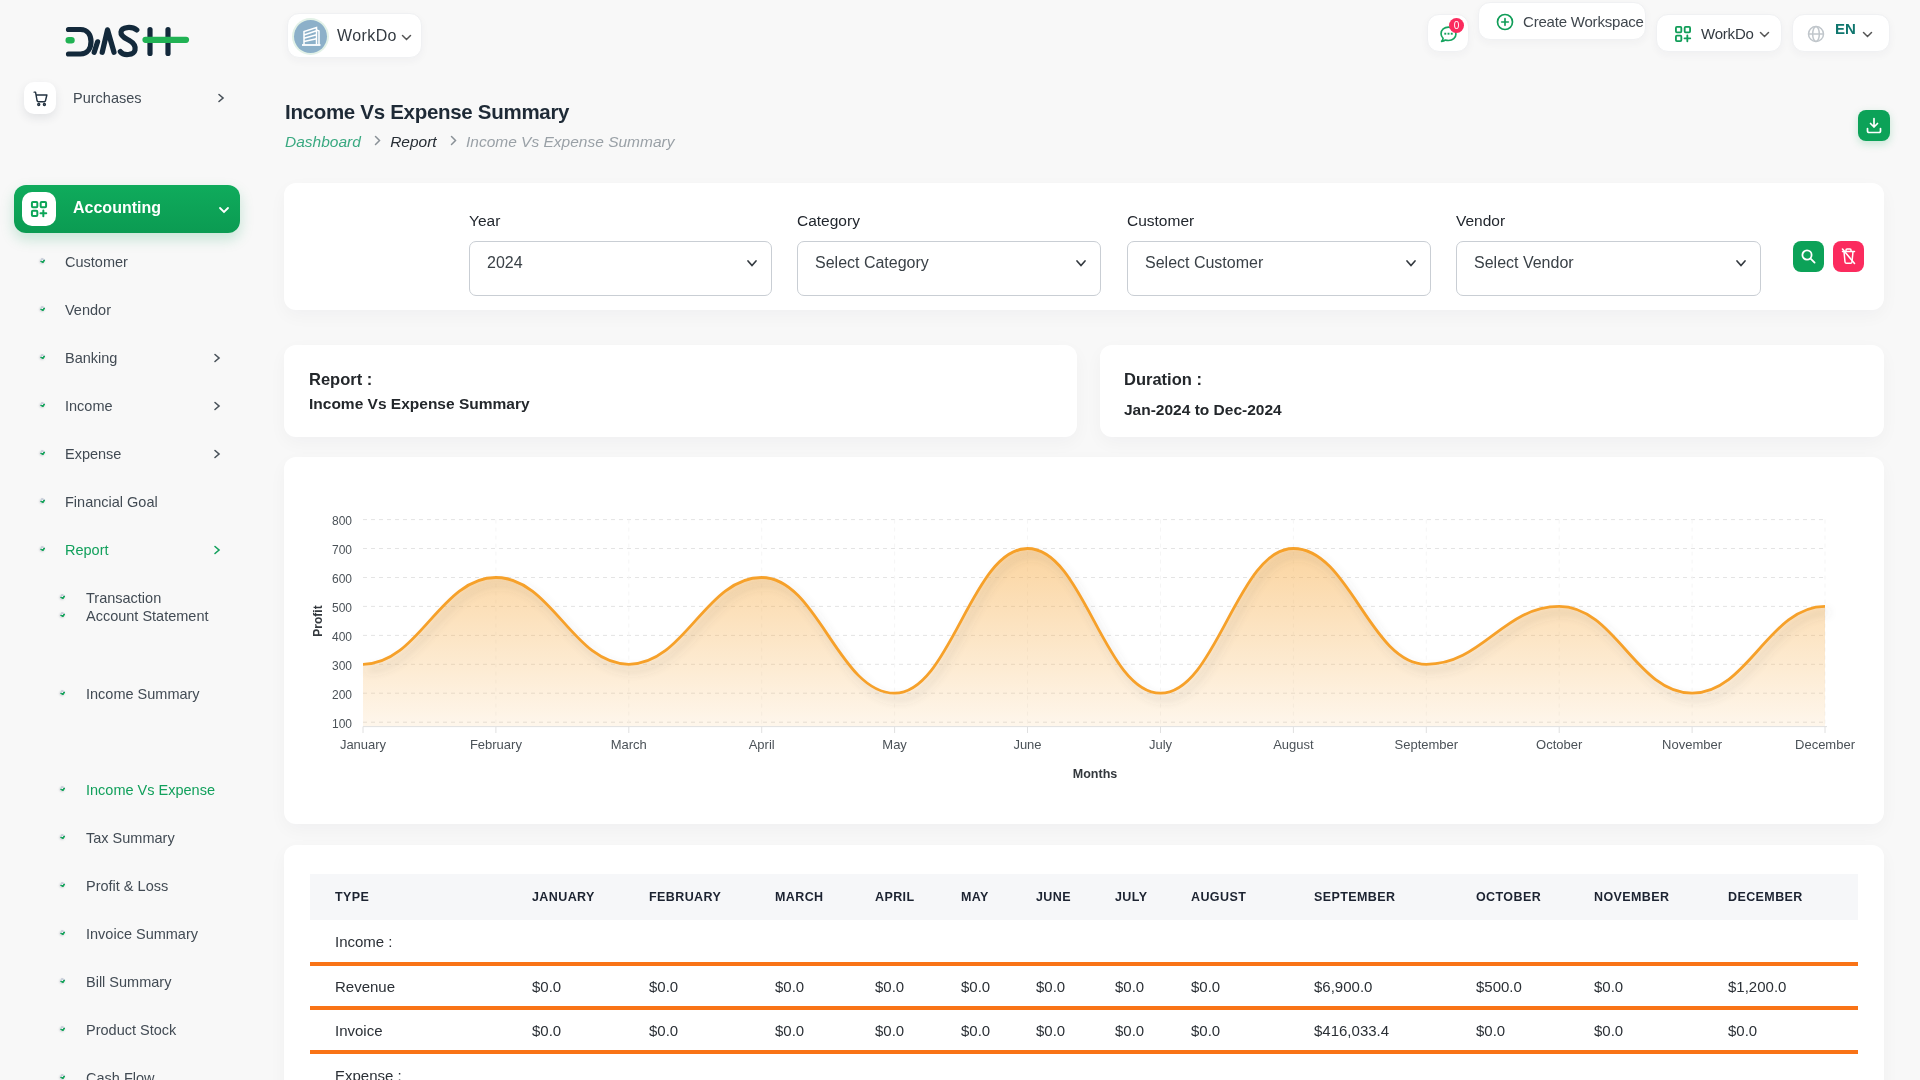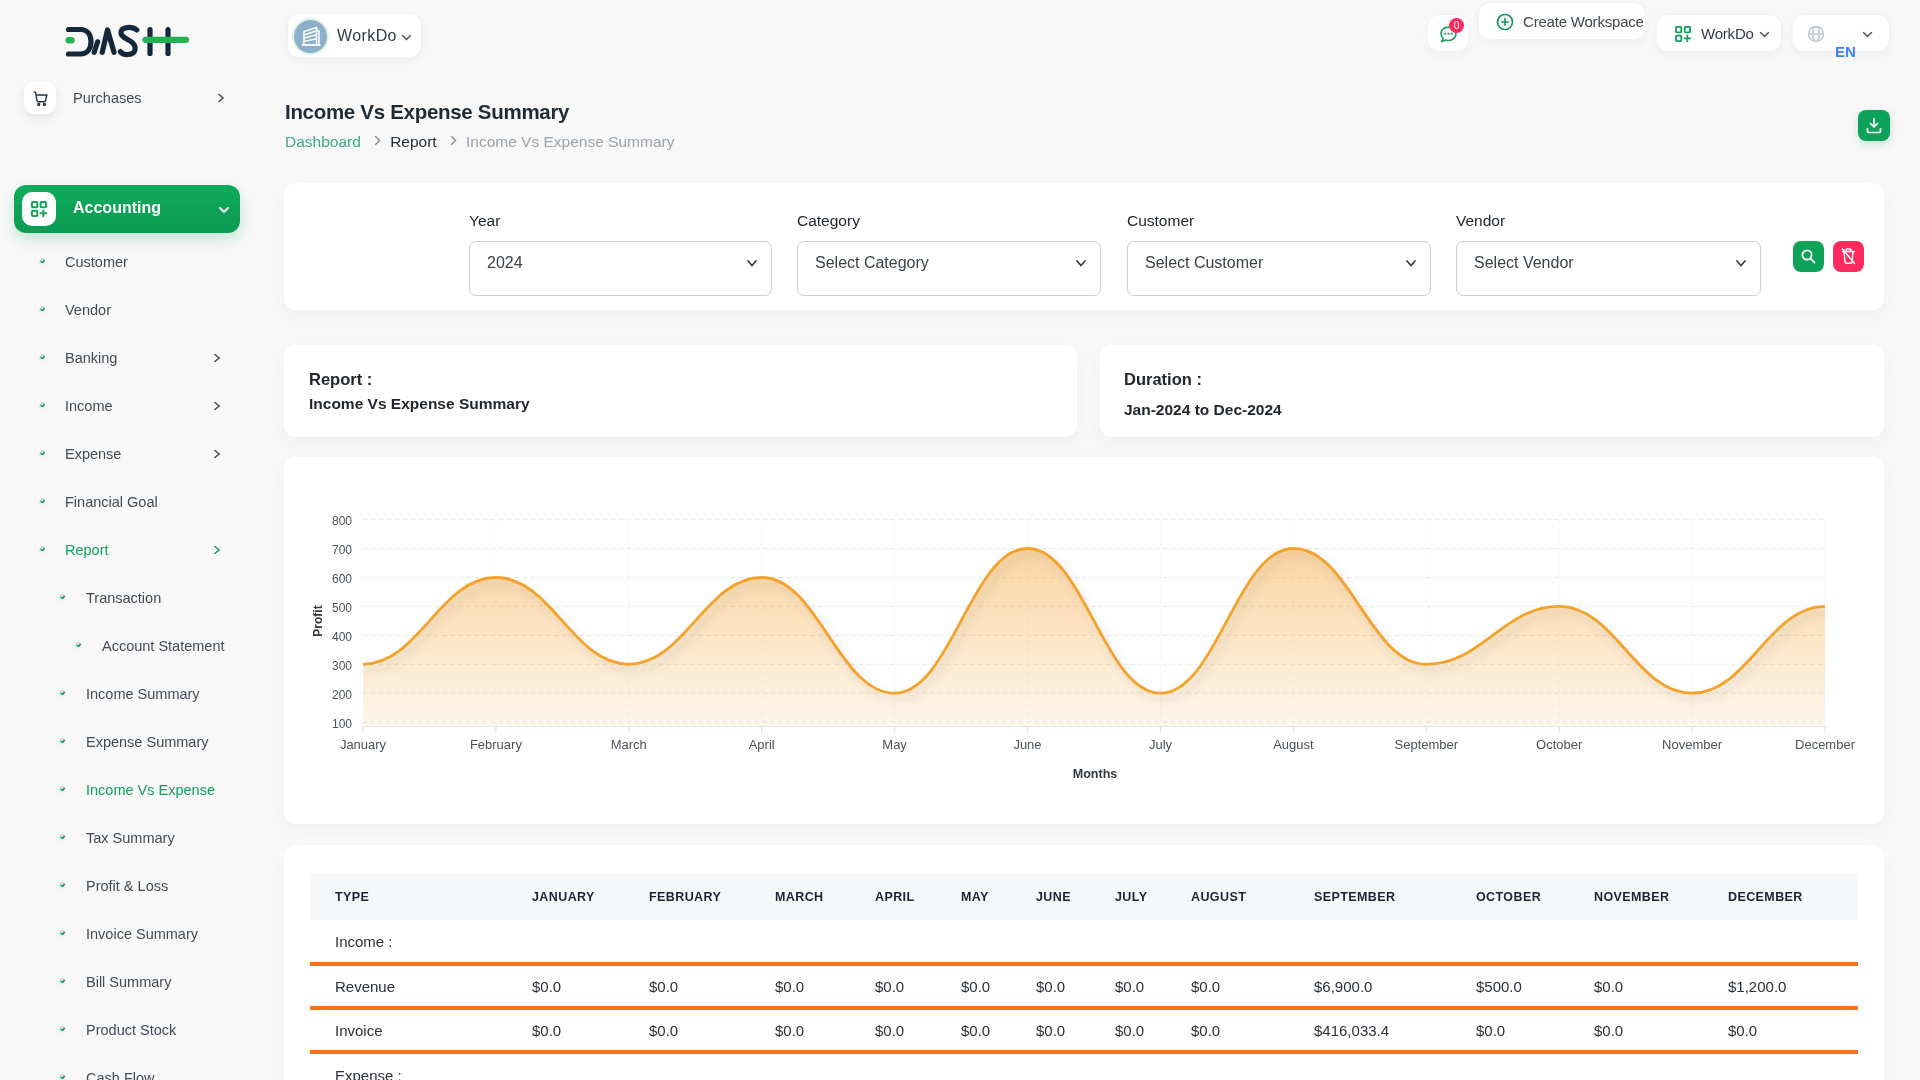--- a/index.html
+++ b/index.html
@@ -119,31 +119,27 @@
       <span class="bullet"></span>
       <span class="txt green">Report</span>
       <svg class="chev-r" viewBox="0 0 10 10">
         <path d="M3 1.5 L7 5 L3 8.5" fill="none" stroke="#12a05c" stroke-width="1.6" stroke-linecap="round"></path>
       </svg>
     </div>
   <div class="sitem sub" style="top:574px;">
       <span class="bullet"></span>
       <span class="txt">Transaction</span>
     </div>
-  <div class="sitem sub" style="top:622px;margin-left:16px;">
+  <div class="sitem sub" style="top:592px;">
       <span class="bullet"></span>
       <span class="txt">Account Statement</span>
     </div>
   <div class="sitem sub" style="top:670px;">
       <span class="bullet"></span>
       <span class="txt">Income Summary</span>
-    </div>
-  <div class="sitem sub" style="top:718px;">
-      <span class="bullet"></span>
-      <span class="txt">Expense Summary</span>
     </div>
   <div class="sitem sub" style="top:766px;">
       <span class="bullet"></span>
       <span class="txt green">Income Vs Expense</span>
     </div>
   <div class="sitem sub" style="top:814px;">
       <span class="bullet"></span>
       <span class="txt">Tax Summary</span>
     </div>
   <div class="sitem sub" style="top:862px;">
@@ -218,28 +214,28 @@
       <path d="M1.5 1.5 L5.5 5.5 L9.5 1.5" fill="none" stroke="#555" stroke-width="1.5" stroke-linecap="round"></path>
     </svg>
 </div>
 
 <div class="chip" style="left:1792px;top:14px;width:98px;height:38px;">
   <svg class="abs" style="left:13px;top:9px;" width="20" height="20" viewBox="0 0 24 24" fill="none" stroke="#c0c6cb" stroke-width="1.8">
       <circle cx="12" cy="12" r="9"></circle>
       <ellipse cx="12" cy="12" rx="4" ry="9"></ellipse>
       <path d="M3.5 12h17"></path>
     </svg>
-  <span class="abs" style="left:42px;top:28px;font-size:15px;color:#3b82f6;font-weight:bold;">EN</span>
+  <span class="abs" style="left:42px;top:5px;font-size:15px;color:#0f766e;font-weight:bold;">EN</span>
   <svg class="abs" style="left:69px;top:16px;" width="11" height="8" viewBox="0 0 11 8">
       <path d="M1.5 1.5 L5.5 5.5 L9.5 1.5" fill="none" stroke="#555" stroke-width="1.5" stroke-linecap="round"></path>
     </svg>
 </div>
 
 <div class="abs" style="left:285px;top:100px;font-size:20.5px;font-weight:bold;color:#1e2a36;letter-spacing:-0.3px;">Income Vs Expense Summary</div>
-<div class="abs" style="left:285px;top:133px;font-size:15.5px;color:#3aa981;">Dashboard
+<div class="abs" style="left:285px;top:133px;font-size:15.5px;color:#3aa981;font-style:italic;">Dashboard
   <svg style="margin:0 8px 1px;" width="9" height="11" viewBox="0 0 9 11">
       <path d="M2.5 1.5 L6.5 5.5 L2.5 9.5" fill="none" stroke="#8a9197" stroke-width="1.5" stroke-linecap="round"></path>
     </svg><span style="color:#272e35;">Report</span>
   <svg style="margin:0 8px 1px;" width="9" height="11" viewBox="0 0 9 11">
       <path d="M2.5 1.5 L6.5 5.5 L2.5 9.5" fill="none" stroke="#8a9197" stroke-width="1.5" stroke-linecap="round"></path>
     </svg><span style="color:#9aa1a7;">Income Vs Expense Summary</span>
 </div>
 
 <div class="abs" style="left:1858px;top:110px;width:32px;height:31px;background:#0ca258;border-radius:8px;box-shadow:0 3px 8px rgba(12,162,88,0.22);">
   <svg class="abs" style="left:8px;top:7px;" width="16" height="17" viewBox="0 0 16 17" fill="none" stroke="#fff" stroke-width="1.7" stroke-linecap="round" stroke-linejoin="round">

